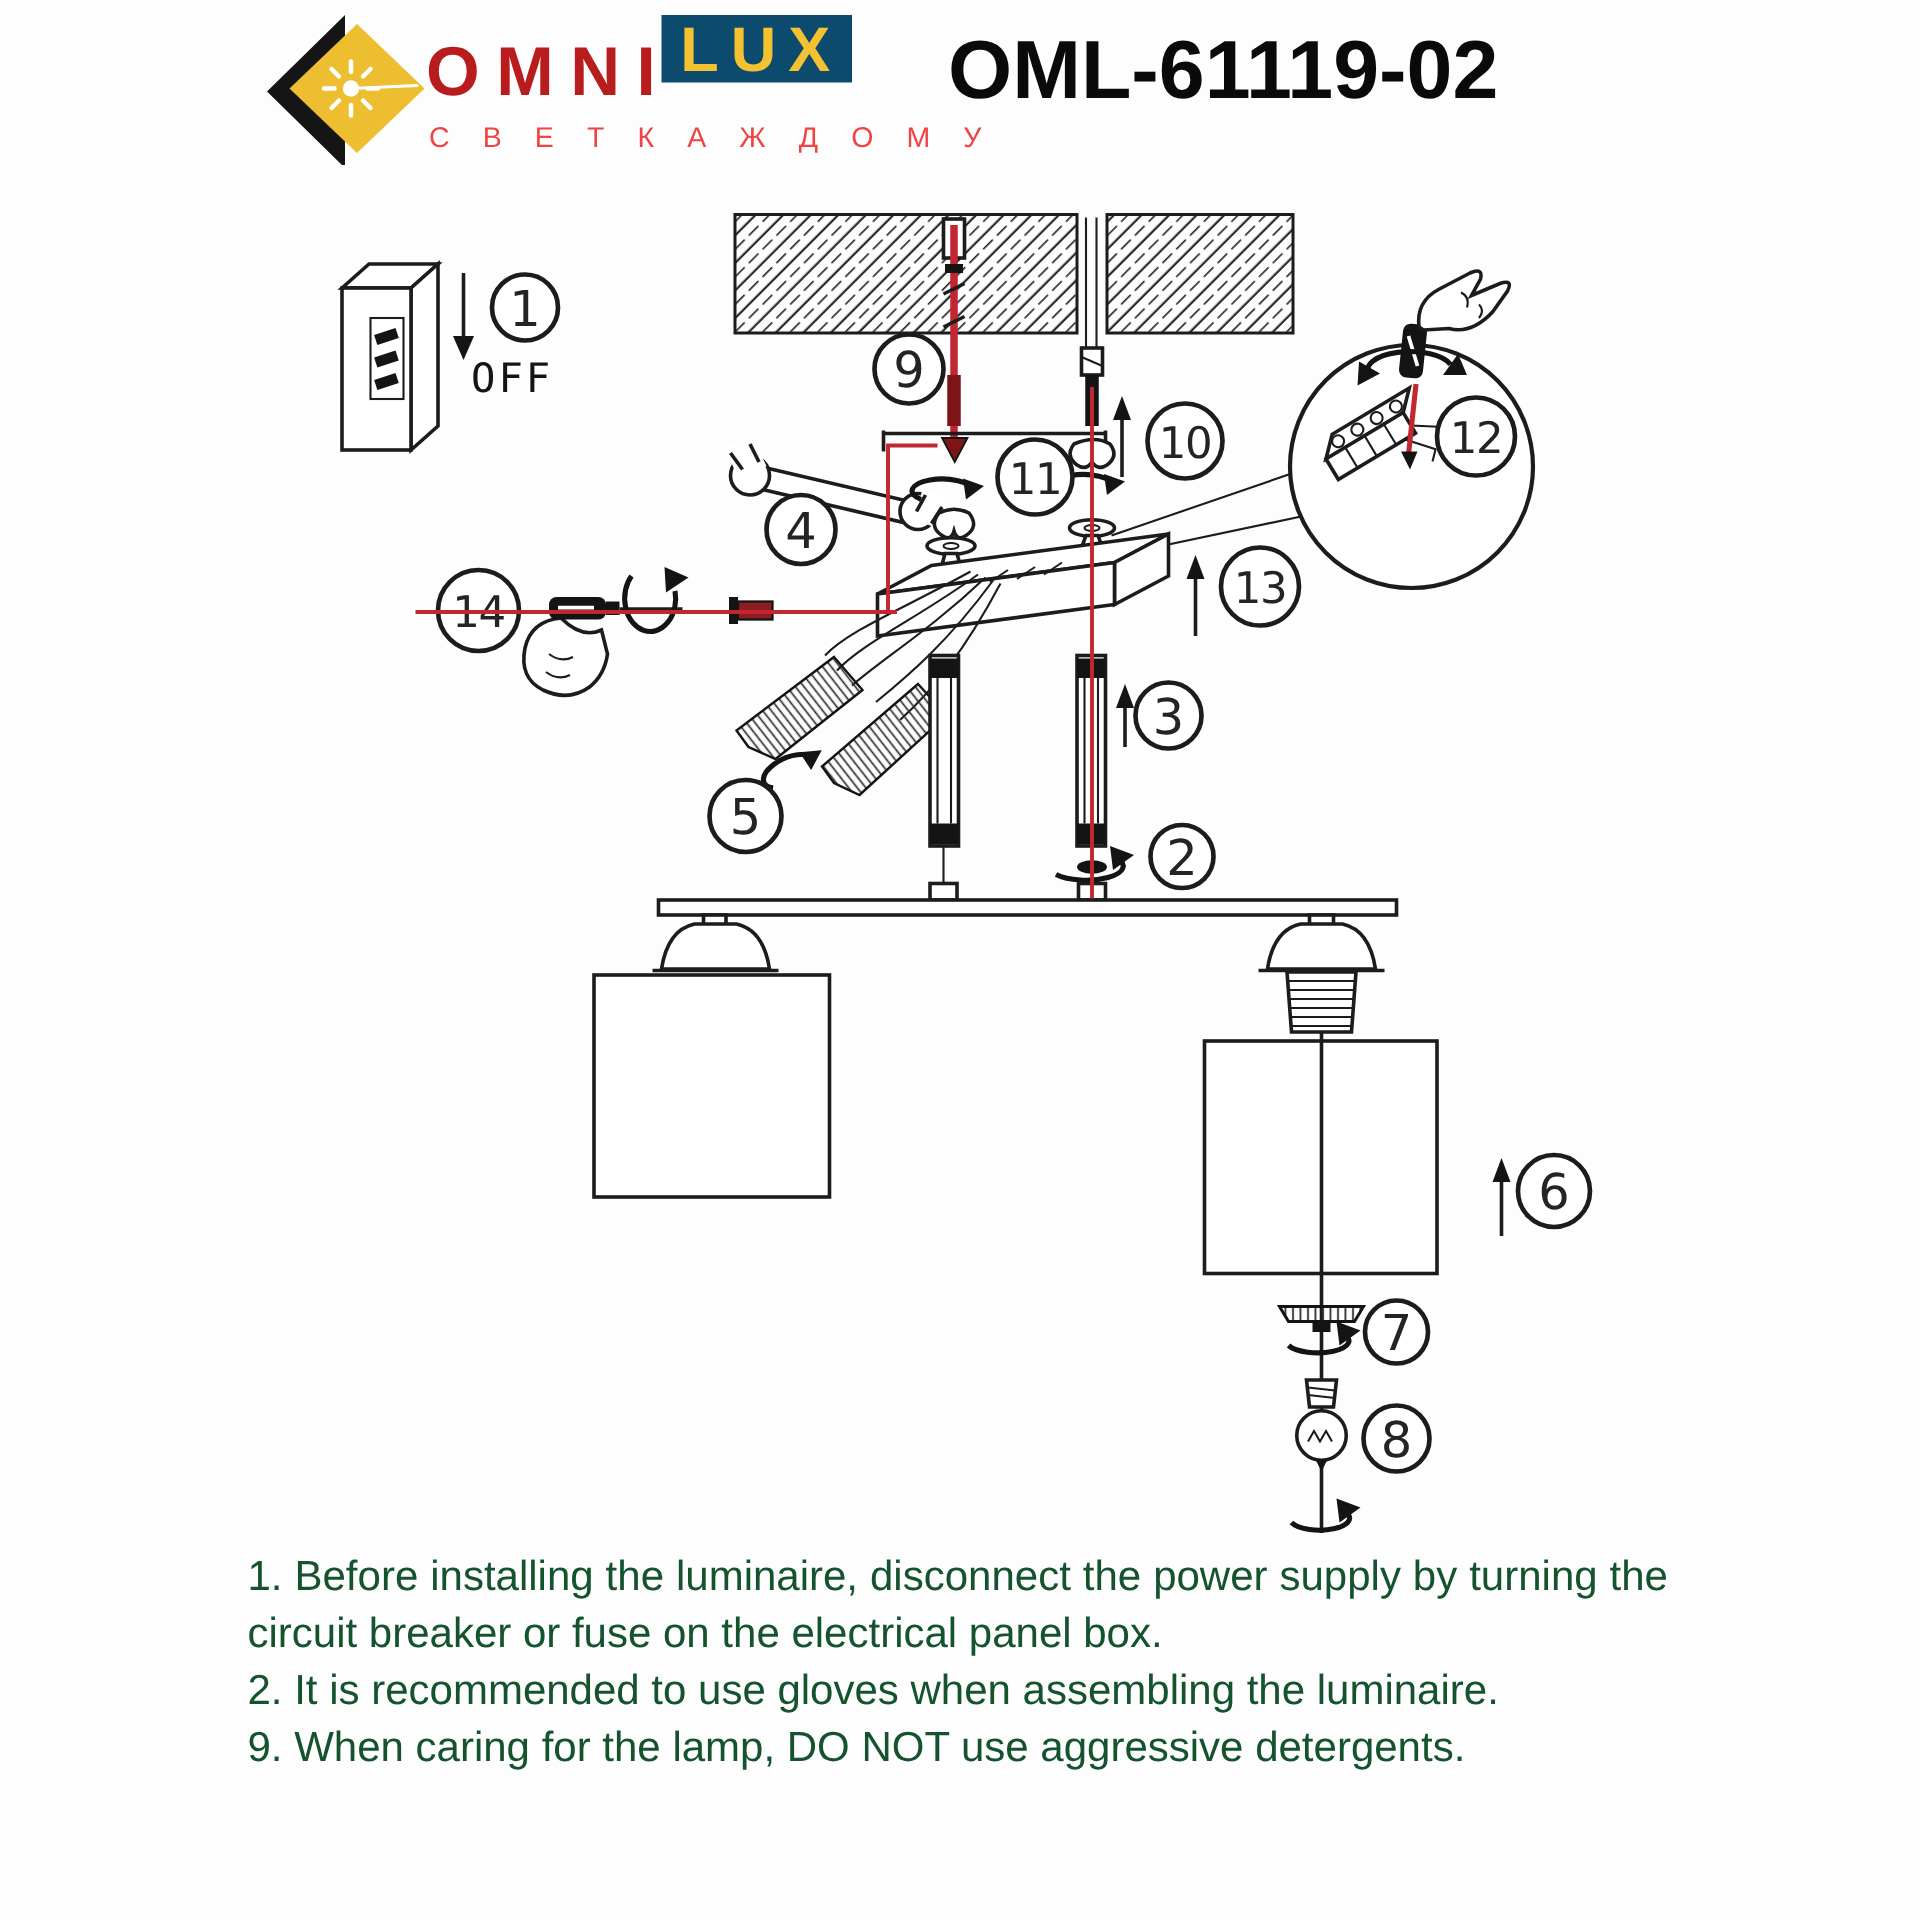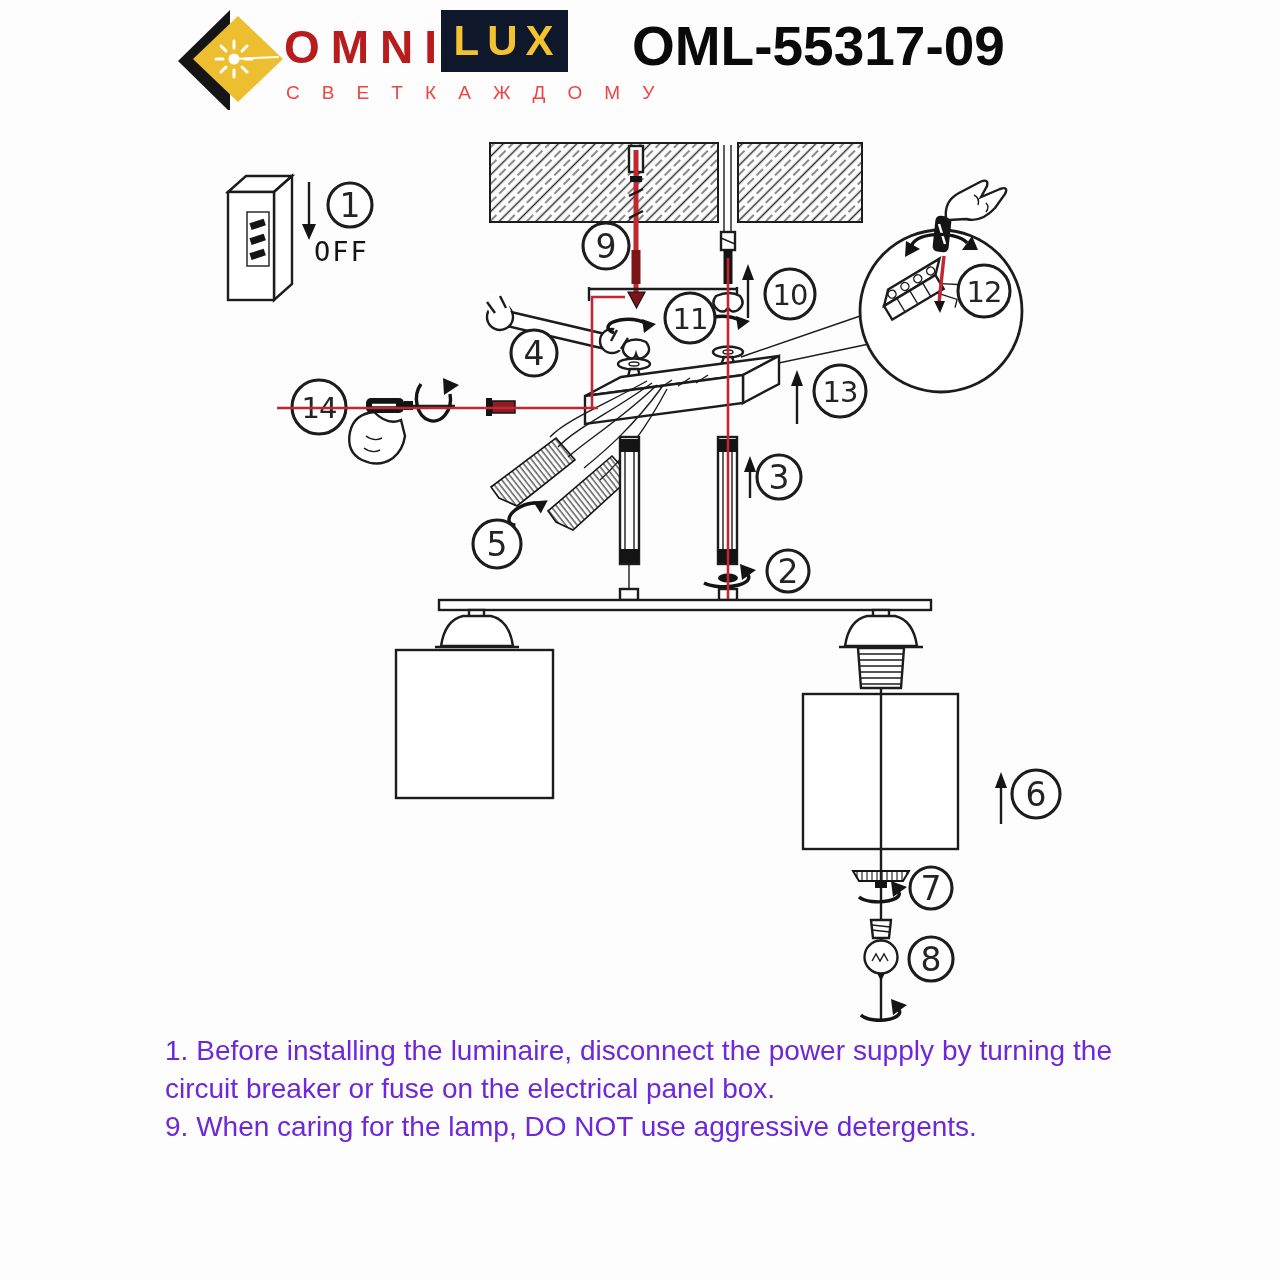--- a/index.html
+++ b/index.html
@@ -2,42 +2,42 @@
 <html><head>
 <meta charset="utf-8">
 <style>
   html,body{margin:0;padding:0;background:#e8e8e8;}
   .page{position:relative;width:1280px;height:1280px;background:#fdfdfd;
         font-family:"Liberation Sans",sans-serif;overflow:hidden;}
   
   .logo-svg{position:absolute;left:166px;top:6px;}
   .brand-omni{position:absolute;left:284px;top:20px;font-size:46px;font-weight:700;
               letter-spacing:11px;color:#b91c1c;}
-  .lux-box{position:absolute;left:441px;top:10px;width:127px;height:62px;background:#0f172a;
+  .lux-box{position:absolute;left:441px;top:10px;width:127px;height:45px;background:#0c4a6e;
            display:flex;align-items:center;justify-content:center;}
   .lux-box span{color:#f2c230;font-size:42px;font-weight:700;letter-spacing:8px;padding-left:6px;}
   .brand-tagline{position:absolute;left:286px;top:82px;font-size:19px;letter-spacing:8.4px;
                  color:#ef4444;font-weight:400;white-space:nowrap;}
   .model-number{position:absolute;left:632px;top:14px;font-size:55px;font-weight:700;
                 color:#0a0a0a;white-space:nowrap;}
   
   .diagram{position:absolute;left:0;top:0;width:1280px;height:1280px;}
   .ln{stroke:#1c1c1c;stroke-width:2.4;fill:none;}
   .fw{fill:#ffffff;stroke:#1c1c1c;stroke-width:2.4;}
   .fb{fill:#141414;stroke:none;}
   .thin{stroke:#1c1c1c;stroke-width:1.4;fill:none;}
   .red{stroke:#c22630;fill:none;}
   .rot{stroke:#141414;stroke-width:3.4;fill:none;}
   .callout circle{fill:#ffffff;stroke:#1c1c1c;stroke-width:3.1;}
   .callout text{font-family:"DejaVu Sans",sans-serif;font-size:33px;fill:#242424;
                 text-anchor:middle;}
   .callout.wide text{font-size:29px;letter-spacing:-1px;}
   .offtext{font-family:"DejaVu Sans Mono",monospace;font-size:27px;fill:#141414;letter-spacing:2px;}
   
-  .instructions{position:absolute;left:165px;top:1032px;width:947px;color:#6d28d9;}
+  .instructions{position:absolute;left:165px;top:1032px;width:947px;color:#14532d;}
   .instructions p{margin:0;font-size:28px;line-height:38px;text-align:justify;}
 </style>
 </head>
 <body>
 
 <div class="page">
 
   <svg class="logo-svg" width="124" height="104" viewBox="0 0 124 104">
     <polygon points="64,4 64,26 46,55 64,84 64,106 12,55" fill="#151515"></polygon>
     <polygon points="72,10 117,53 72,96 27,53" fill="#EDBE2F"></polygon>
@@ -52,21 +52,21 @@
       <line x1="55" y1="66" x2="60" y2="61"></line>
         <line x1="76" y1="45" x2="81" y2="40"></line>
       <circle cx="68" cy="53" r="5.5" fill="#ffffff" stroke="none"></circle>
     </g>
   </svg>
   <div class="brand-omni">OMNI</div>
   <div class="lux-box">
     <span>LUX</span>
   </div>
   <div class="brand-tagline">С В Е Т   К А Ж Д О М У</div>
-  <div class="model-number">OML-55317-09</div>
+  <div class="model-number">OML-61119-02</div>
 
   <svg class="diagram" viewBox="0 0 1280 1280">
     <defs>
       <pattern id="hatch" width="13" height="13" patternUnits="userSpaceOnUse" patternTransform="rotate(45)">
         <line x1="2.5" y1="0" x2="2.5" y2="13" stroke="#2a2a2a" stroke-width="1.5"></line>
         <line x1="9" y1="0" x2="9" y2="13" stroke="#2a2a2a" stroke-width="1.1" stroke-dasharray="5 4"></line>
       </pattern>
       <pattern id="fine" width="4.5" height="4.5" patternUnits="userSpaceOnUse" patternTransform="rotate(-38)">
         <line x1="1" y1="0" x2="1" y2="4.5" stroke="#2a2a2a" stroke-width="1.1"></line>
       </pattern>
@@ -367,16 +367,17 @@
       <line class="red" x1="277" y1="408" x2="598" y2="408" stroke-width="2.6"></line>
       <polyline class="red" points="592,408 592,297 625,297" stroke-width="2.6"></polyline>
       <line class="red" x1="728" y1="258" x2="728" y2="599" stroke-width="2.6"></line>
       <line class="red" x1="944" y1="256" x2="939" y2="303" stroke-width="3.4"></line>
       <polygon class="fb" points="934,301 945,301 940,313"></polygon>
     </g>
   </svg>
 
   <div class="instructions">
     <p>1. Before installing the luminaire, disconnect the power supply by turning the circuit breaker or fuse on the electrical panel box.</p>
+    <p>2. It is recommended to use gloves when assembling the luminaire.</p>
     <p>9. When caring for the lamp, DO NOT use aggressive detergents.</p>
   </div>
 
 </div>
 
 </body></html>

